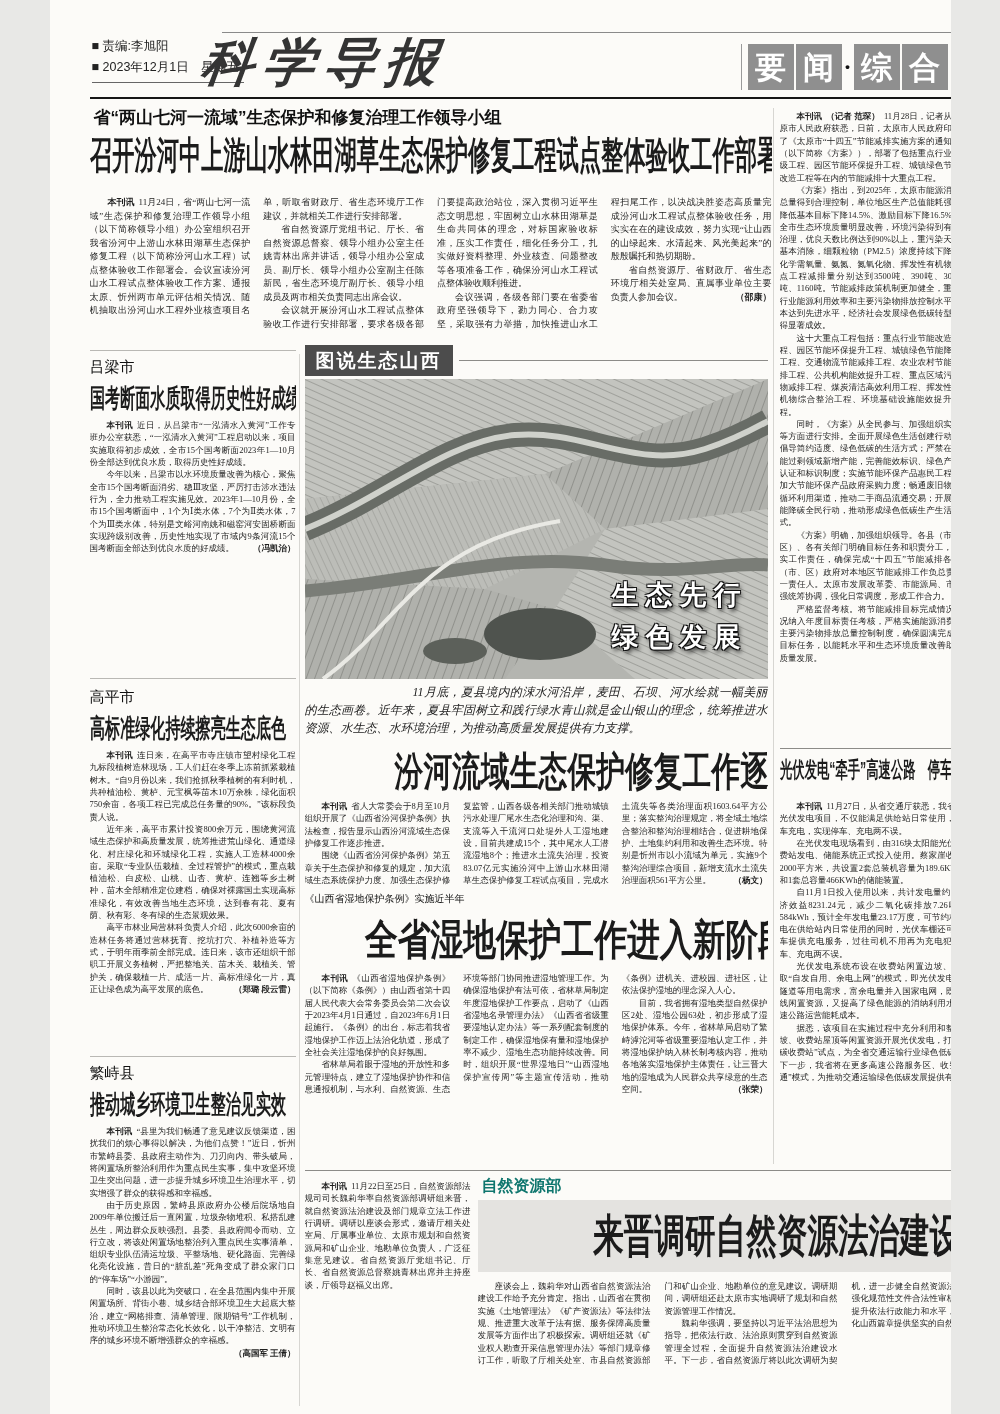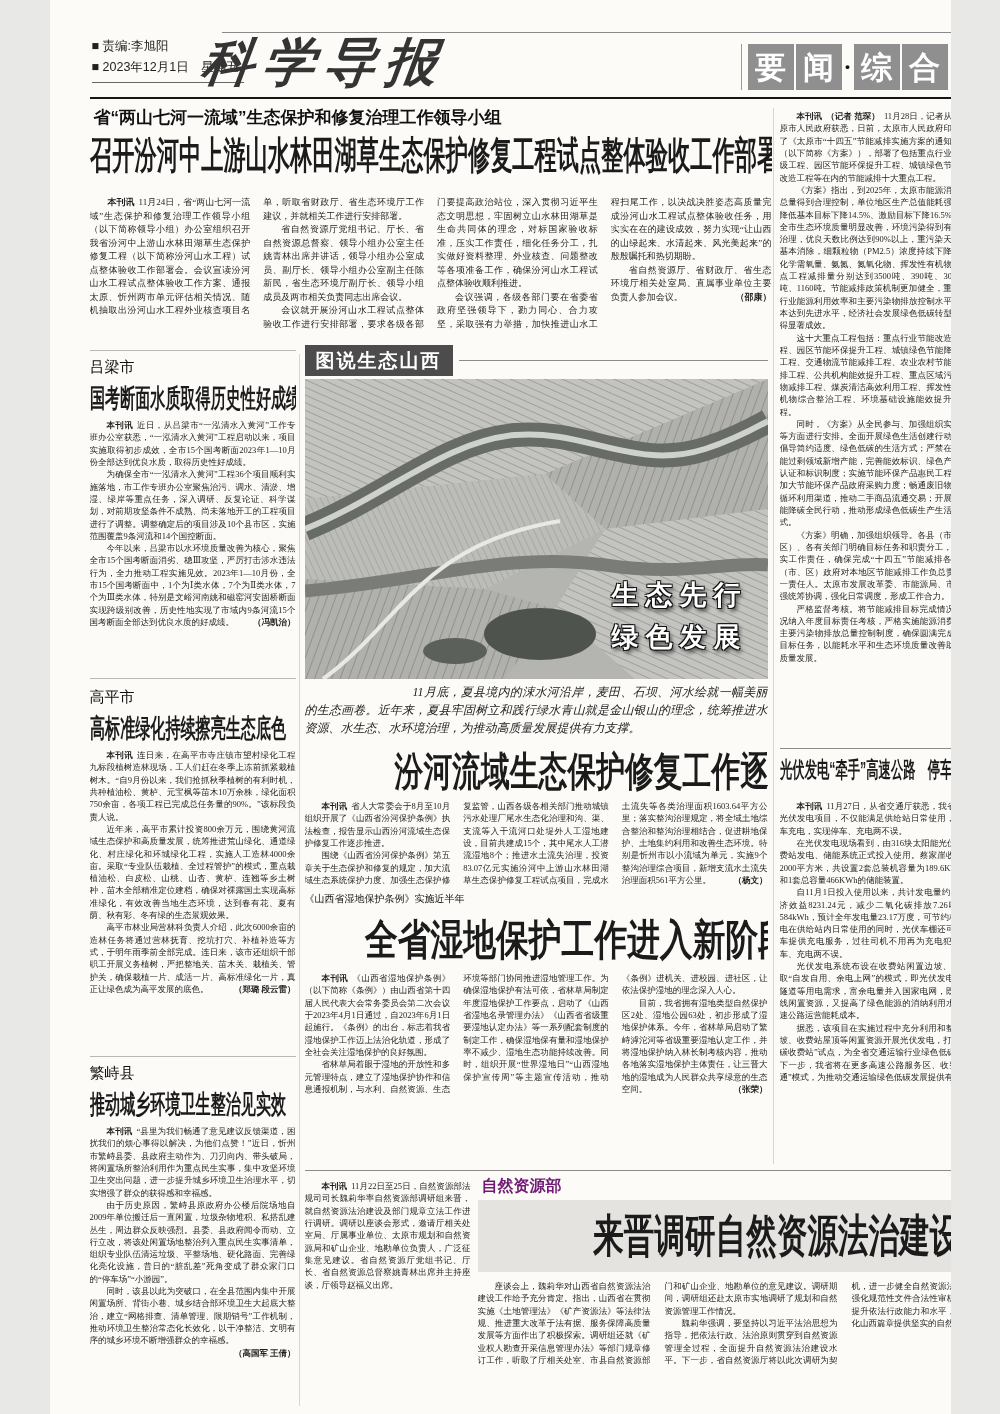--- a/index.html
+++ b/index.html
@@ -69,21 +69,21 @@
   .ty{position:absolute;left:730px;top:110px;width:245px;height:634px;overflow:hidden;}
   .v-head{float:right;width:58px;height:436px;margin-left:6px;writing-mode:vertical-rl;
           font-family:"Liberation Serif",serif;font-weight:900;font-size:36px;letter-spacing:-9px;
           line-height:58px;color:#050505;overflow:hidden;}
   .pv-head{position:absolute;left:730px;top:755px;width:245px;height:28px;overflow:hidden;}
   .pv-head .cond{font-family:"Liberation Sans",sans-serif;font-weight:900;font-size:22px;transform:scaleX(0.56);}
   .pv-body{position:absolute;left:730px;top:800px;width:245px;height:362px;overflow:hidden;}
   
   .min-col1{position:absolute;left:255px;top:1180px;width:166px;height:226px;overflow:hidden;}
   .min-kicker{position:absolute;left:432px;top:1176px;font-size:16px;font-family:"Liberation Sans",sans-serif;
-              font-weight:bold;color:#701a75;}
+              font-weight:bold;color:#0f766e;}
   .min-band{position:absolute;left:428px;top:1200px;width:547px;height:72px;background:#e4e3e0;text-align:center;overflow:hidden;}
   .min-band .cond-c{font-family:"Liberation Sans",sans-serif;font-weight:900;font-size:45px;line-height:72px;transform:scaleX(0.68);}
   .min-body{position:absolute;left:428px;top:1280px;width:547px;height:126px;overflow:hidden;column-count:3;column-gap:14px;}
 </style>
 </head>
 <body>
 
 <div class="sheet">
 
   <div class="top-rule"></div>
@@ -118,21 +118,20 @@
 
   <div class="vr" style="left:249px;top:354px;height:1052px;"></div>
   <div class="vr" style="left:723px;top:108px;height:1056px;"></div>
   <div class="hr-thin" style="left:40px;top:350px;width:206px;"></div>
 
   <div class="lr" style="top:358px;height:316px;">
     <div class="region-kicker">吕梁市</div>
     <div class="lr-head"><span class="cond">国考断面水质取得历史性好成绩</span></div>
     <div class="bt">
       <p><b class="lead">本刊讯</b><span>近日，从吕梁市“一泓清水入黄河”工作专班办公室获悉，“一泓清水入黄河”工程启动以来，项目实施取得初步成效，全市15个国考断面2023年1—10月份全部达到优良水质，取得历史性好成绩。</span></p>
-      <p><span>为确保全市“一泓清水入黄河”工程36个项目顺利实施落地，市工作专班办公室聚焦治污、调水、清淤、增湿、绿岸等重点任务，深入调研、反复论证、科学谋划，对前期攻坚条件不成熟、尚未落地开工的工程项目进行了调整。调整确定后的项目涉及10个县市区，实施范围覆盖9条河流和14个国控断面。</span></p>
       <p><span>今年以来，吕梁市以水环境质量改善为核心，聚焦全市15个国考断面消劣、稳Ⅲ攻坚，严厉打击涉水违法行为，全力推动工程实施见效。2023年1—10月份，全市15个国考断面中，1个为Ⅰ类水体，7个为Ⅱ类水体，7个为Ⅲ类水体，特别是文峪河南姚和磁窑河安固桥断面实现跨级别改善，历史性地实现了市域内9条河流15个国考断面全部达到优良水质的好成绩。</span><span class="byline">（冯凯治）</span></p>
     </div>
   </div>
   <div class="hr-thin" style="left:40px;top:678px;width:206px;"></div>
 
   <div class="lr" style="top:688px;height:362px;">
     <div class="region-kicker">高平市</div>
     <div class="lr-head"><span class="cond">高标准绿化持续擦亮生态底色</span></div>
     <div class="bt">
       <p><b class="lead">本刊讯</b><span>连日来，在高平市寺庄镇市望村绿化工程九标段植树造林现场，工人们赶在冬季上冻前抓紧栽植树木。“自9月份以来，我们抢抓秋季植树的有利时机，共种植油松、黄栌、元宝枫等苗木10万余株，绿化面积750余亩，各项工程已完成总任务量的90%。”该标段负责人说。</span></p>

